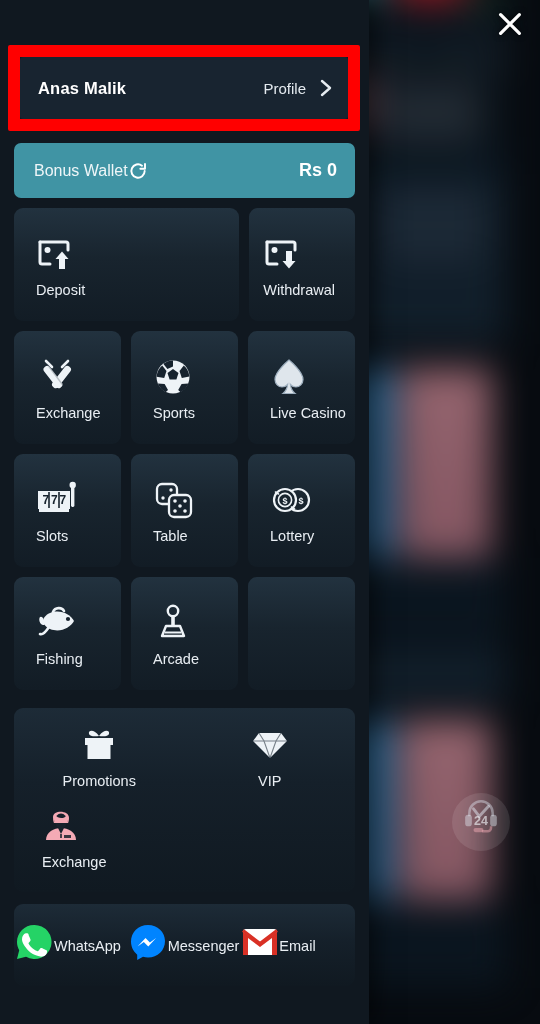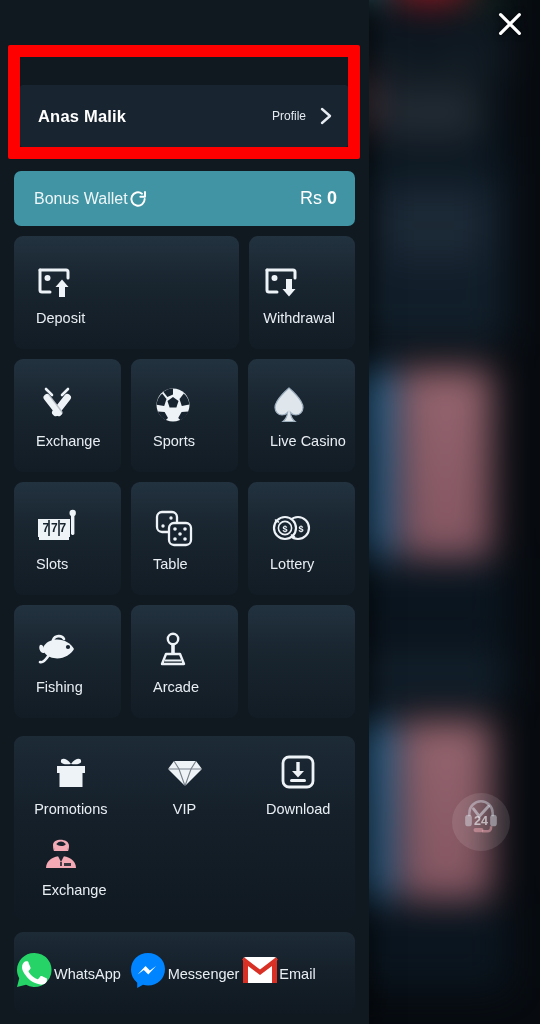--- a/index.html
+++ b/index.html
@@ -57,39 +57,38 @@
 
   
   .profile-wrap{
     position:relative; margin-top:45px; margin-left:8px; margin-right:9px;
     border:12px solid #ff0000; border-radius:2px;
   }
   .profile-card{
     background:#182430; height:62px; border-radius:3px;
     display:flex; align-items:center; justify-content:space-between;
     padding:0 14px 0 18px;
-    margin-top:28px;
   }
   .profile-name{ color:#ffffff; font-size:16.5px; font-weight:bold; letter-spacing:.2px; }
   .profile-right{ display:flex; align-items:center; gap:12px; }
-  .profile-link{ color:#e4eaef; font-size:12px; }
+  .profile-link{ color:#e4eaef; font-size:15px; }
   .chev{ display:block; }
 
   
   .wallet{
     margin:12px 0 0 0; height:55px; border-radius:7px;
     background:#4094a4;
     display:flex; align-items:center; justify-content:space-between;
     padding:0 18px 0 20px;
   }
   .wallet-left{ display:flex; align-items:center; gap:0; }
   .wallet-label{ color:#eef6f8; font-size:16px; }
   .wallet-amount{ color:#ffffff; font-size:18px; }
   .wallet-amount b{ font-weight:bold; }
-  .wallet-amount span.cur{ font-weight:normal; }
+  .wallet-amount span.cur{ font-weight:bold; }
 
   
   .row{ display:flex; gap:10px; margin-top:10px; }
   .tile{
     background:linear-gradient(180deg,#22323f 0%, #18242e 45%, #121c25 100%);
     border-radius:9px; height:113px; position:relative;
     display:flex; flex-direction:column; justify-content:center;
     padding-left:22px; cursor:pointer; overflow:hidden;
   }
   .tile.flex1{ flex:1; }
@@ -385,31 +384,20 @@
                 <path d="M8 6 h22 l6 8 L19 31 L2 14 Z" fill="#eef3f7"></path>
                 <g stroke="#17232e" stroke-width="1.1" opacity=".55" fill="none">
                   <path d="M2 14 h34"></path>
                     <path d="M8 6 L13 14 L19 31"></path>
                     <path d="M30 6 L25 14 L19 31"></path>
                 </g>
               </svg>
             </div>
             <div class="card-lbl">VIP</div>
           </div>
-          <div class="card-cell">
-            <div class="card-ico">
-              <svg width="36" height="36" viewBox="0 0 36 36">
-                <rect x="3" y="3" width="30" height="30" rx="6" fill="none" stroke="#eef3f7" stroke-width="2.8"></rect>
-                <rect x="16.3" y="8" width="3.4" height="11" fill="#eef3f7"></rect>
-                <path d="M12 17 L18 23.5 L24 17 Z" fill="#eef3f7"></path>
-                <rect x="10" y="25" width="16" height="3" rx="1.5" fill="#eef3f7"></rect>
-              </svg>
-            </div>
-            <div class="card-lbl">Download</div>
-          </div>
         </div>
         <div class="card-row">
           <div class="card-cell left-al">
             <div class="card-ico">
               <svg width="38" height="40" viewBox="0 0 38 40">
                 <path d="M11 12 C11 5 27 5 27 13 c0 3-1 5-1 5 l-14 0 s-1-2-1-6 Z" fill="#f4aab5"></path>
                 <ellipse cx="19" cy="16" rx="6.2" ry="7.4" fill="#18222c"></ellipse>
                 <path d="M13.2 10 C16 14 22 14 24.8 10.5 C25.6 13.6 25 18 25 18 L13 18 S12.4 13.4 13.2 10 Z" fill="#f4aab5"></path>
                 <path d="M4 35 C4 27 12 23 19 23 C26 23 34 27 34 35 Z" fill="#f4aab5"></path>
                 <path d="M16 23 L19 29 L22 23 Z" fill="#18222c"></path>

